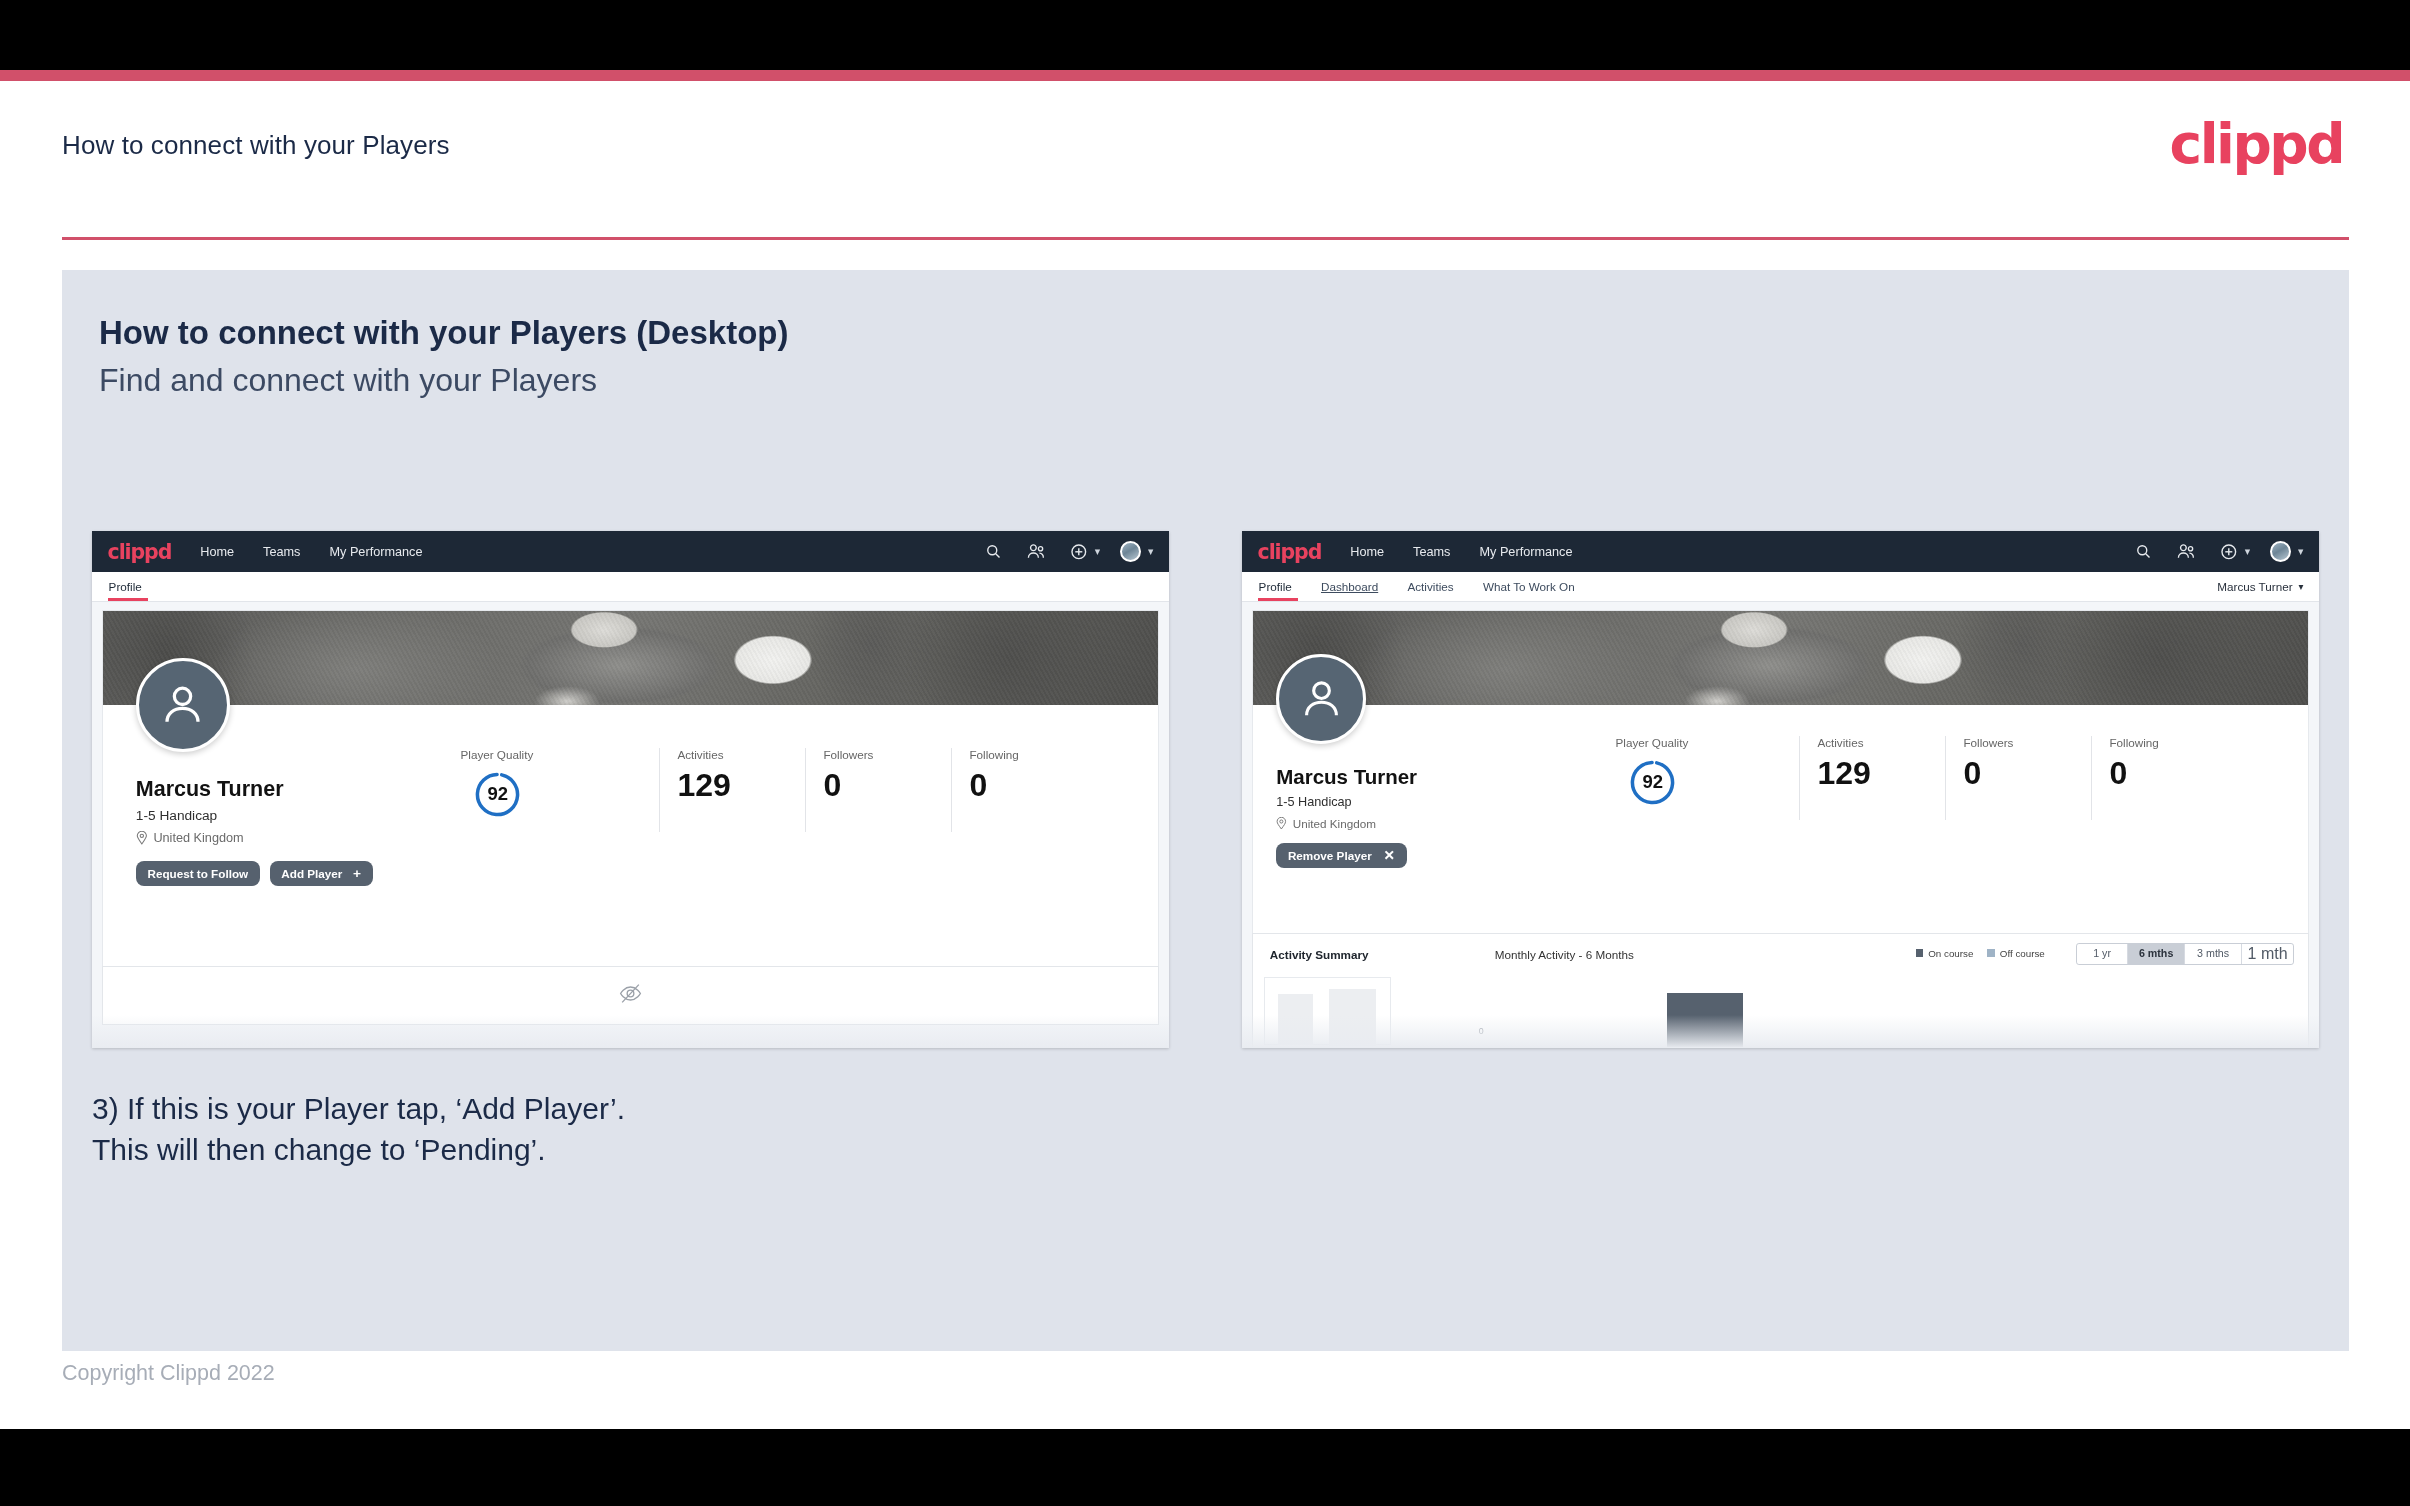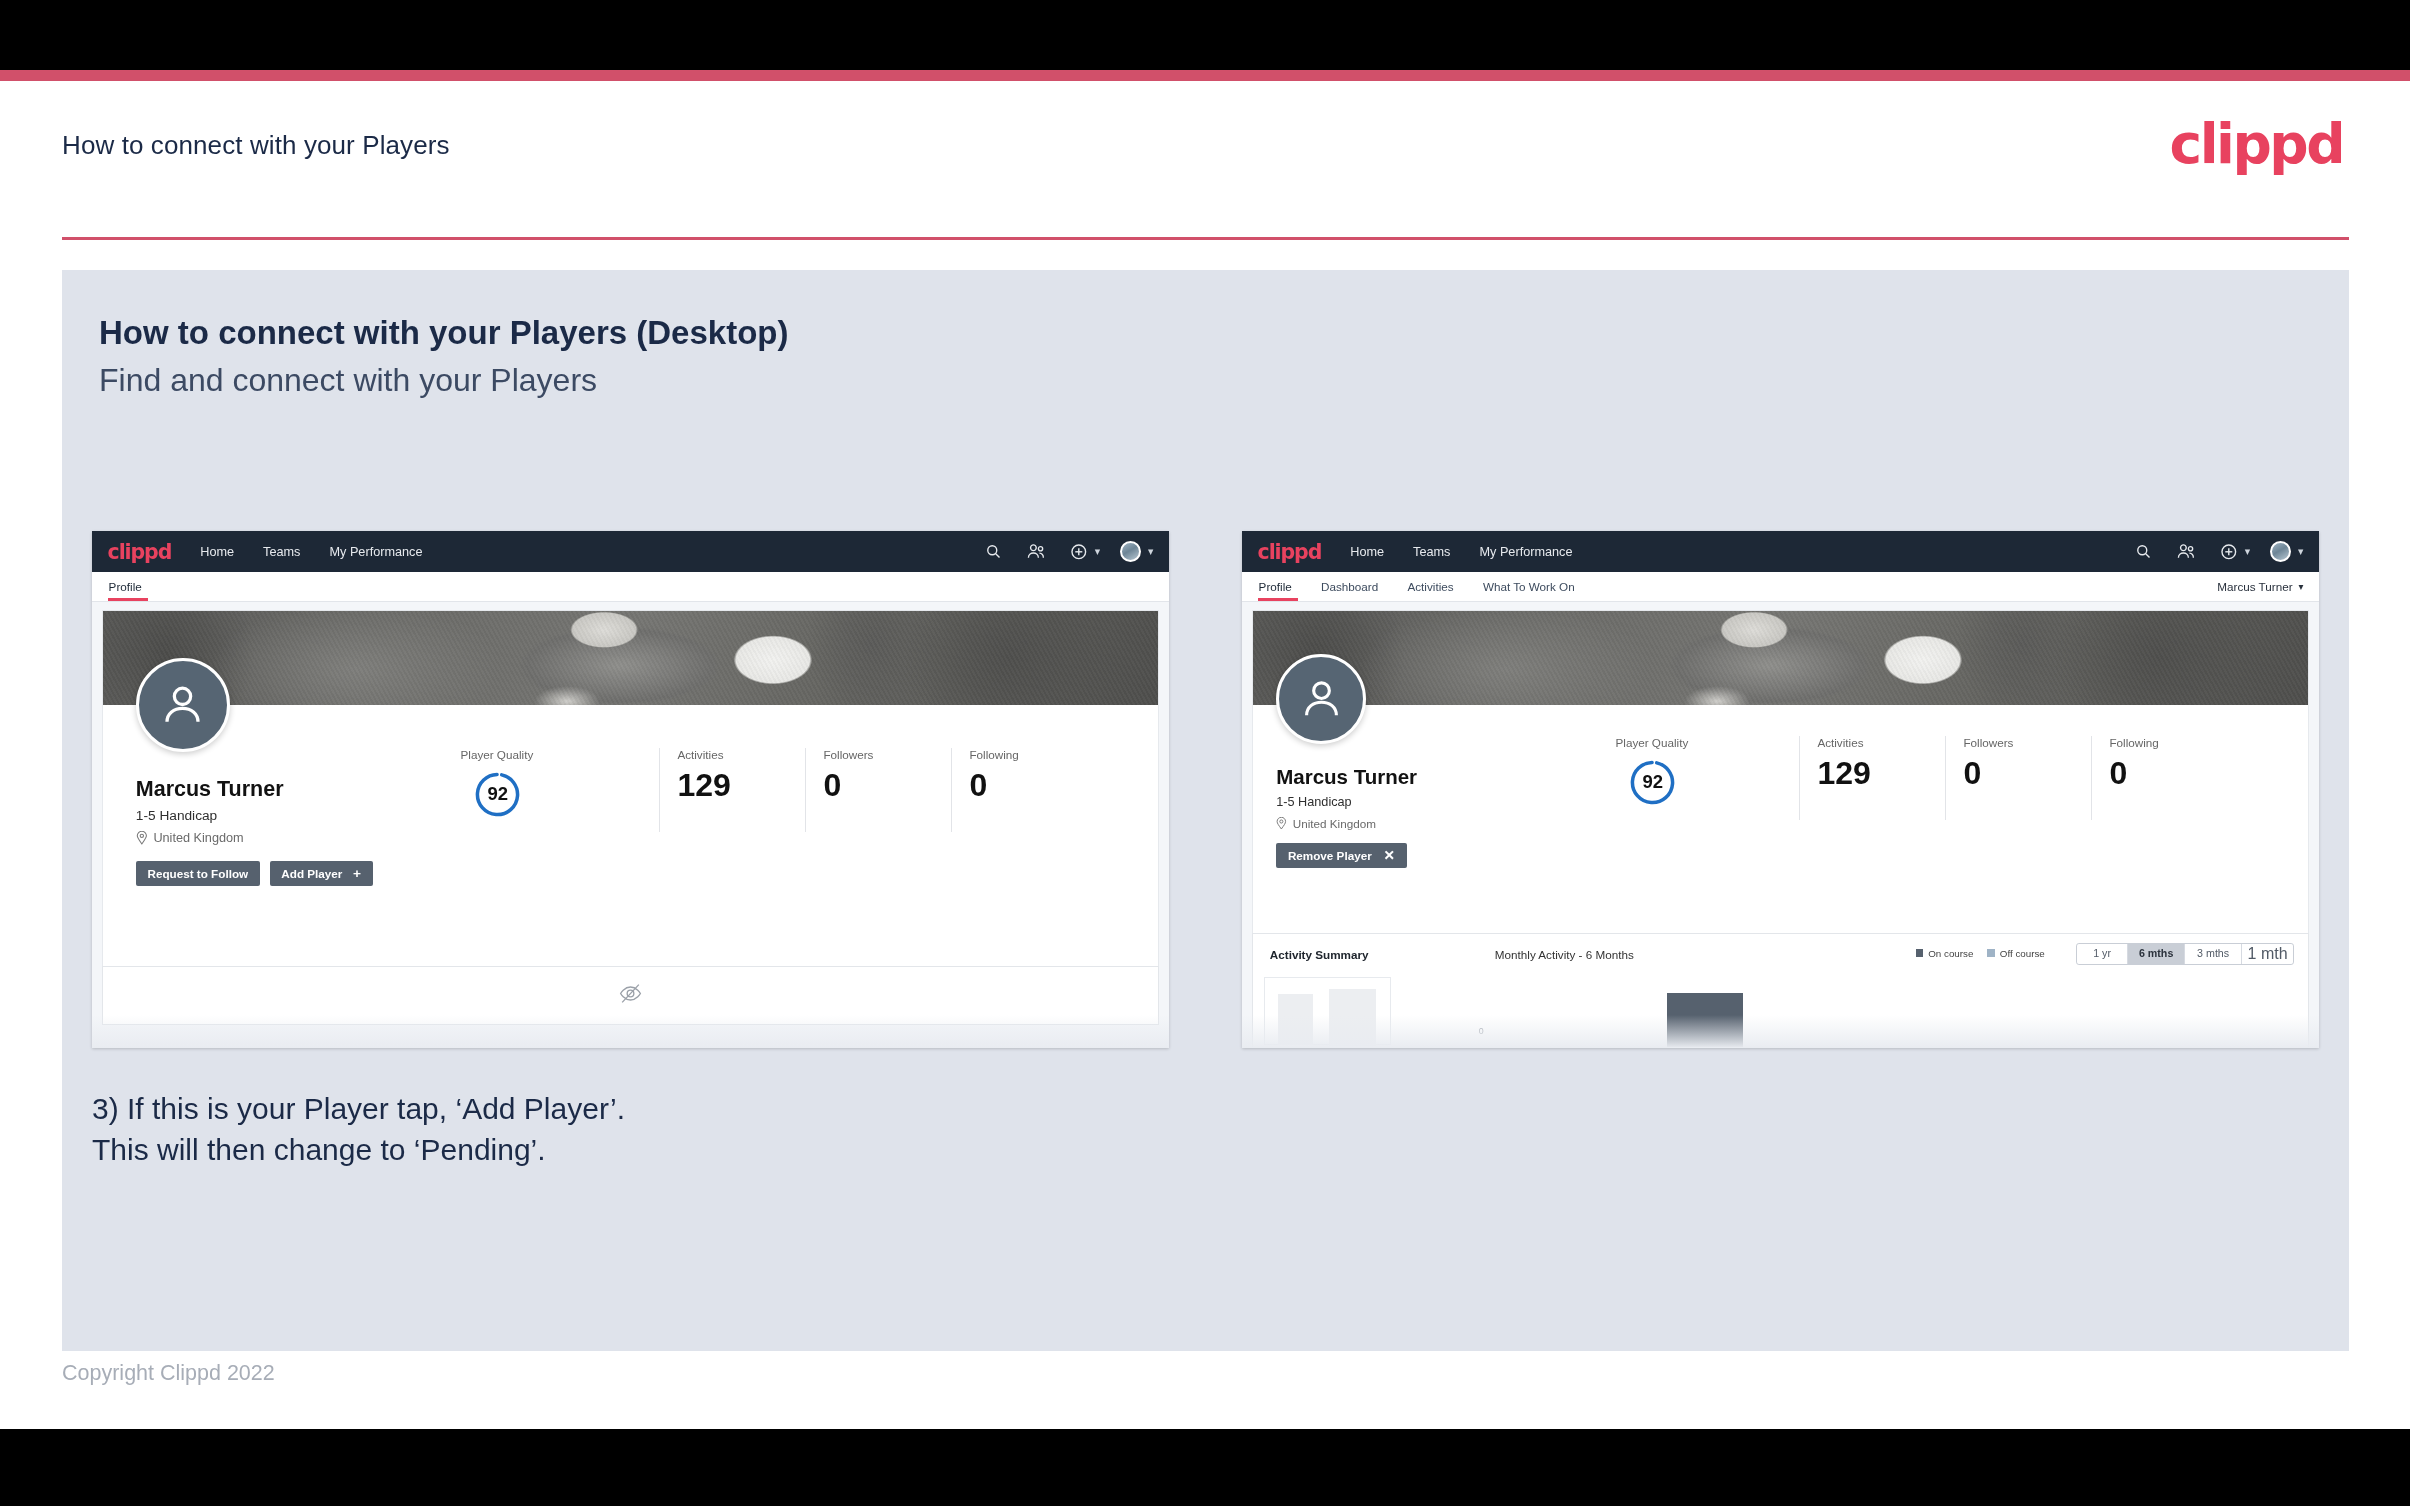--- a/index.html
+++ b/index.html
@@ -99,21 +99,21 @@
     z-index:3;
   }
   .avatar-big svg { display:block; }
 
   .pname { font-weight:bold; color:#121212; }
   .phcap { color:#2f2f2f; }
   .ploc  { color:#6a6a6a; display:flex; align-items:center; }
   .btn-dark {
     background:#56616e; color:#fff; display:inline-flex;
     align-items:center; justify-content:flex-end;
-    border-radius:2px; font-weight:bold; white-space:nowrap;
+    border-radius:8px; font-weight:bold; white-space:nowrap;
   }
   .stats { position:absolute; display:flex; align-items:flex-start; }
   .stat { position:relative; }
   .stat + .stat { border-left:1px solid #e2e4e8; }
   .stat-label { color:#666; }
   .stat-value { color:#111; font-weight:bold; }
   .ring { position:relative; display:flex; align-items:center; justify-content:center; }
   .ring svg { position:absolute; inset:0; }
   .ring span { position:relative; font-weight:bold; color:#111; }
 
@@ -311,21 +311,21 @@
               </svg>
           </span>
           <span class="chev" style="font-size:10.7px; margin:0 19.5px 0 6.8px;">▾</span>
           <span class="avatar-sm" style="width:21.5px; height:21.5px;"></span>
           <span class="chev" style="font-size:10.7px; margin-left:6.8px;">▾</span>
         </div>
       </div>
 
       <div class="tabbar" style="height:30px; padding:0 15.6px;">
         <div class="tab active" style="font-size:11.7px; padding:0 5.9px 7.8px 1px; margin-right:23.4px;">Profile</div>
-        <div class="tab" style="font-size:11.7px; padding:0 5.9px 7.8px 0; margin-right:23.4px;">Dashboard</div>
+        <div class="tab" style="font-size:11.7px; padding:0 5.9px 7.8px 0; margin-right:23.4px;text-decoration:underline;">Dashboard</div>
         <div class="tab" style="font-size:11.7px; padding:0 5.9px 7.8px 0; margin-right:23.4px;">Activities</div>
         <div class="tab" style="font-size:11.7px; padding:0 5.9px 7.8px 0;">What To Work On</div>
         <div class="tab-right" style="font-size:11.7px; padding-bottom:7.8px;">
           <span>Marcus Turner</span>
           <span style="margin-left:5.9px; font-size:9.8px;">▾</span>
         </div>
       </div>
 
       <div class="card" style="height:336px; margin:7.8px 9.8px 0 9.8px; width:calc(100% - 19.5px); border:1px solid #e6e9ed;">
         <div class="hero" style="height:94px;"></div>

